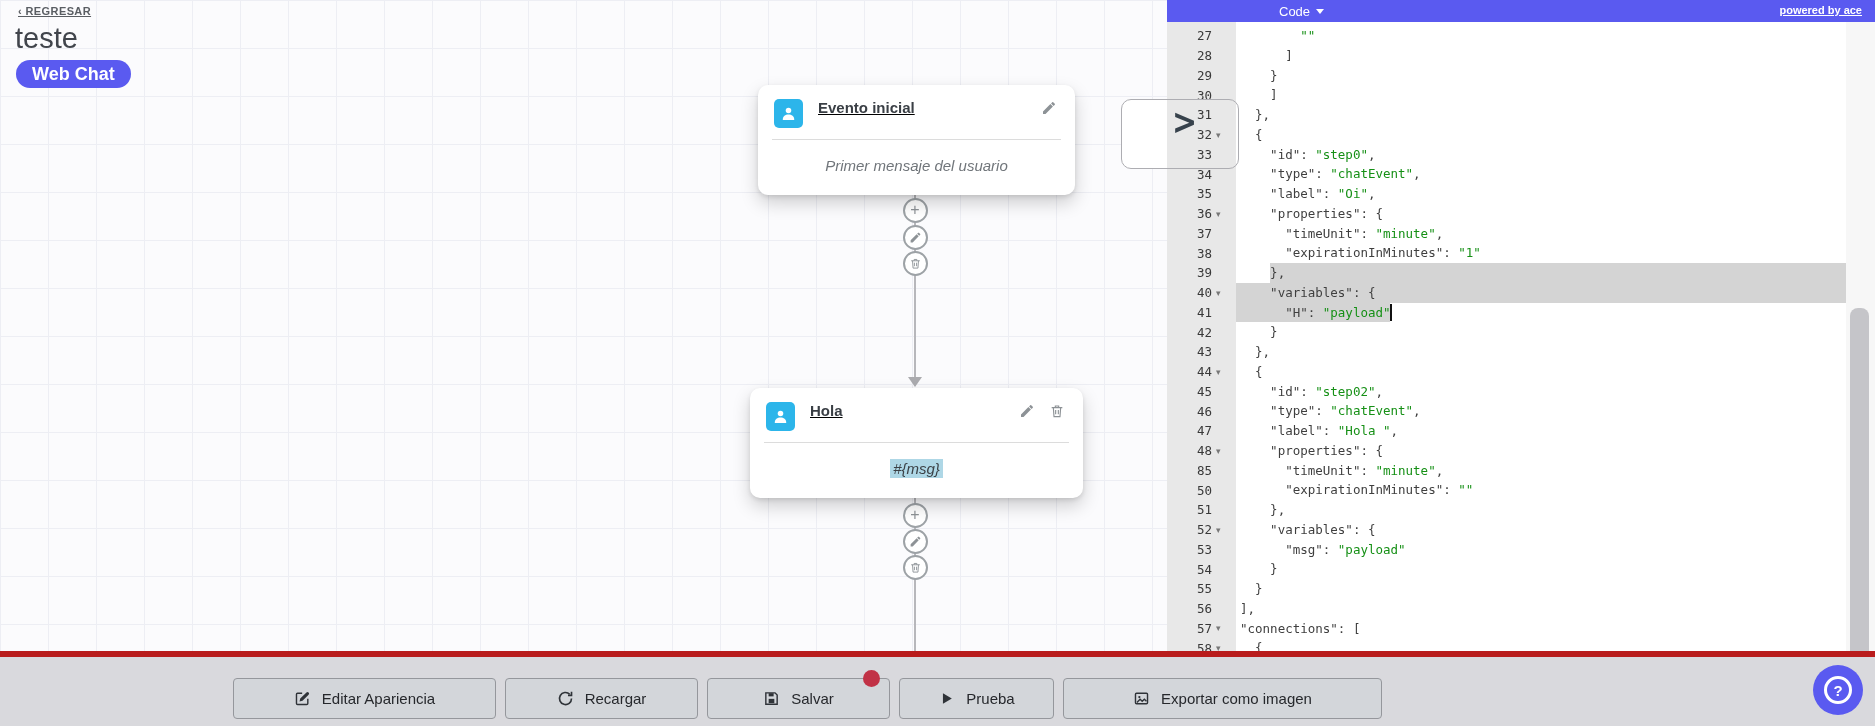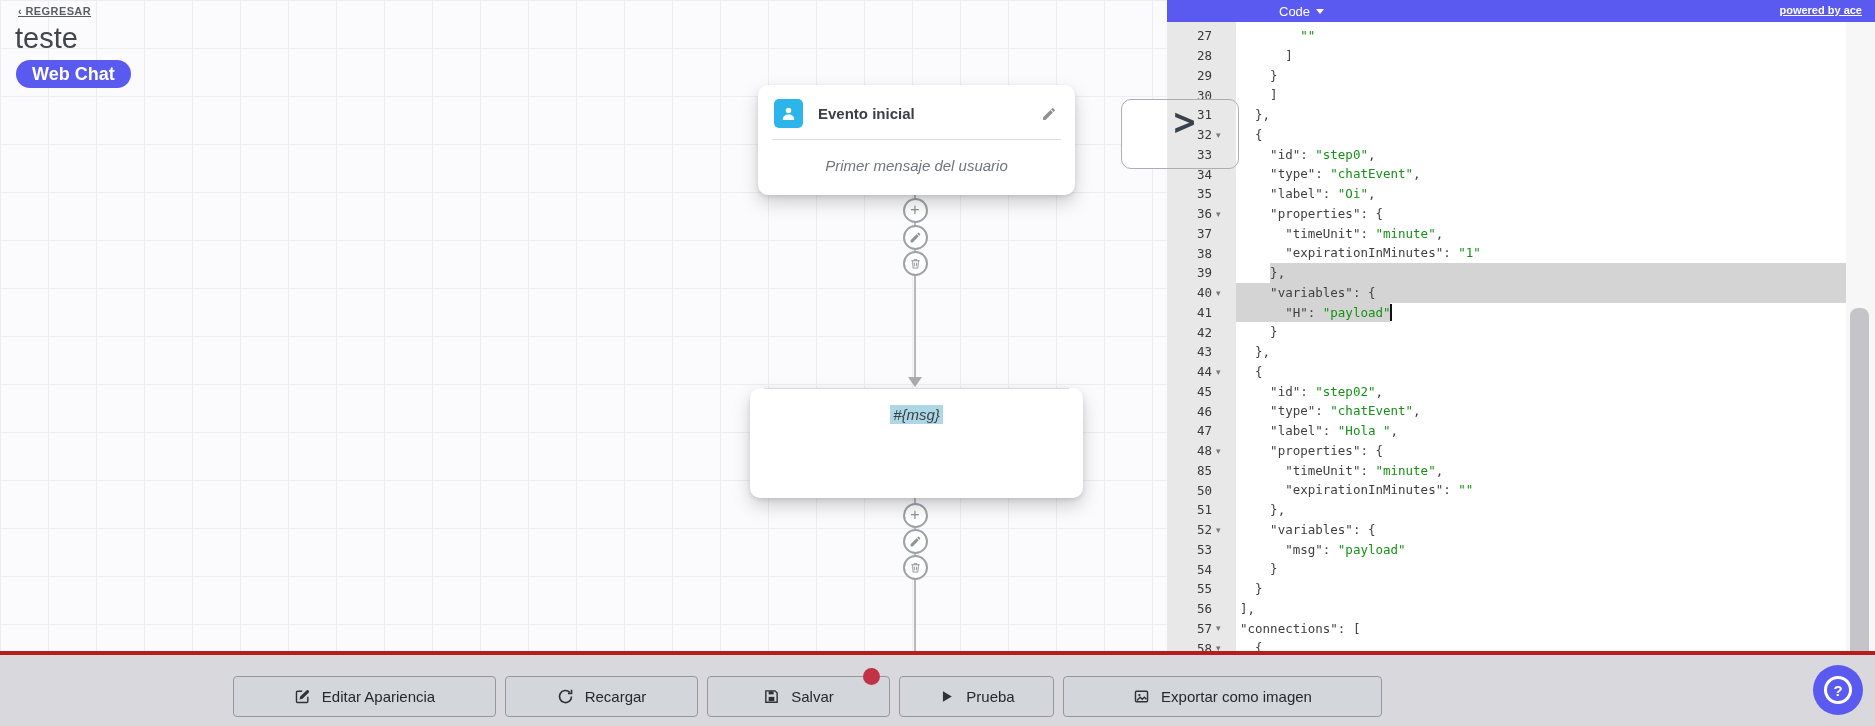--- a/index.html
+++ b/index.html
@@ -16,21 +16,21 @@
     color:#5a5e63; text-decoration:underline; letter-spacing:.4px; cursor:pointer; }
   .page-title { position:absolute; left:15px; top:22px; font-size:29px; font-weight:400; color:#41454c;text-align:center; }
   .channel-badge { position:absolute; left:16px; top:60px; height:28px; padding:0 16px;
     border-radius:14px; background:var(--brand); color:#fff; font-weight:bold; font-size:18px;
     display:flex; align-items:center; }
 
   .node { position:absolute; background:#fff; border-radius:10px;
     box-shadow:0 2px 4px rgba(0,0,0,.10), 0 8px 18px rgba(0,0,0,.18); z-index:3; }
   .node1 { left:758px; top:85px; width:317px; height:110px; }
   .node2 { left:750px; top:388px; width:333px; height:110px; }
-  .nhead { display:flex; align-items:center; padding:14px 18px 11px 16px; }
+  .nhead { display:flex; align-items:flex-start; padding:14px 18px 11px 16px;text-decoration:underline; }
   .nicon { width:29px; height:29px; border-radius:5px; background:var(--blue);
     display:flex; align-items:center; justify-content:center; flex:none; }
   .nicon svg { width:19px; height:19px; }
   .ntitle { margin-left:15px; font-weight:bold; font-size:15px; color:#3a3f45; flex:1; }
   .nactions { display:flex; gap:13px; align-items:center; }
   .nact { width:17px; height:17px; display:flex; align-items:center; justify-content:center; cursor:pointer; }
   .nact svg { width:16px; height:16px; }
   .ndivider { height:1px; background:#dcdcdc; margin:0 14px; }
   .nbody { text-align:center; font-style:italic; font-size:15px; color:#70757a; padding-top:17px; }
   .nbody .hl { background:var(--hl); color:#3b4045; padding:1px 3px; }
@@ -77,21 +77,21 @@
   .ltxt .g { color:var(--green); }
   .sel { position:absolute; top:0; bottom:0; background:var(--selgray); z-index:0; }
   .cursor { position:absolute; top:1px; width:2px; height:17px; background:#111; z-index:2; }
 
   .scroll-track { position:absolute; left:679px; top:22px; width:29px; height:629px; background:#f7f7f7; }
   .scroll-thumb { position:absolute; left:4px; top:286px; width:19px; height:354px;
     background:#c5c5c9; border-radius:8px; cursor:pointer; }
 
   
   .toolbar { position:absolute; left:0; top:651px; right:0; bottom:0; background:#d9d9dd;
-    border-top:4px solid #b91c1c; z-index:20; }
+    border-top:6px solid #b91c1c; z-index:20; }
   .tb-row { position:absolute; left:233px; top:21px; display:flex; gap:9px; }
   .tbtn { position:relative; height:41px; border:1px solid #95979c; border-radius:4px;
     background:#d3d6da; color:#26282c; font-size:15px; font-family:"Liberation Sans", sans-serif;
     display:inline-flex; align-items:center; justify-content:center; gap:11px; cursor:pointer; }
   .tbtn.primary { background:var(--brand); border-color:var(--brand); color:#fff; }
   .ticon { display:flex; align-items:center; justify-content:center; }
   .ticon svg { width:17px; height:17px; }
   .dot { position:absolute; right:9px; top:-9px; width:17px; height:17px; border-radius:50%;
     background:var(--badge-red); }
 
@@ -162,20 +162,41 @@
                 <path d="M3 17.2V21h3.8L17.9 9.9l-3.8-3.8L3 17.2zM20.7 7.1c.4-.4.4-1 0-1.4l-2.4-2.4c-.4-.4-1-.4-1.4 0l-1.8 1.8 3.8 3.8 1.8-1.8z"></path>
               </svg>
             </span>
           </span>
       </div>
       <div class="ndivider"></div>
       <div class="nbody">Primer mensaje del usuario</div>
     </div>
 
     <div class="node node2">
+      <div class="nhead">
+        <span class="nicon">
+          <svg viewBox="0 0 24 24">
+              <circle cx="12" cy="8.3" r="3.5" fill="#fff"></circle>
+              <path d="M4.8 19.4c0-3.7 3.2-6 7.2-6s7.2 2.3 7.2 6v.8H4.8z" fill="#fff"></path>
+            </svg>
+        </span>
+        <span class="ntitle">Hola</span>
+        <span class="nactions" id="acts2">
+            <span class="nact">
+              <svg viewBox="0 0 24 24" fill="#8d9296">
+                <path d="M3 17.2V21h3.8L17.9 9.9l-3.8-3.8L3 17.2zM20.7 7.1c.4-.4.4-1 0-1.4l-2.4-2.4c-.4-.4-1-.4-1.4 0l-1.8 1.8 3.8 3.8 1.8-1.8z"></path>
+              </svg>
+            </span>
+            <span class="nact">
+              <svg viewBox="0 0 24 24" fill="none" stroke="#8d9296" stroke-width="1.7">
+                <path d="M4 7h16M9.5 7V4.5h5V7M6.5 7l1 13.5h9l1-13.5M10 10.5v6.5M14 10.5v6.5"></path>
+              </svg>
+            </span>
+          </span>
+      </div>
       <div class="ndivider"></div>
       <div class="nbody"><span class="hl">#{msg}</span></div>
     </div>
 
     <div class="exp-under"></div>
   </div>
 
   <div class="editor">
     <div class="ed-topbar">
       <div class="ed-mode">

